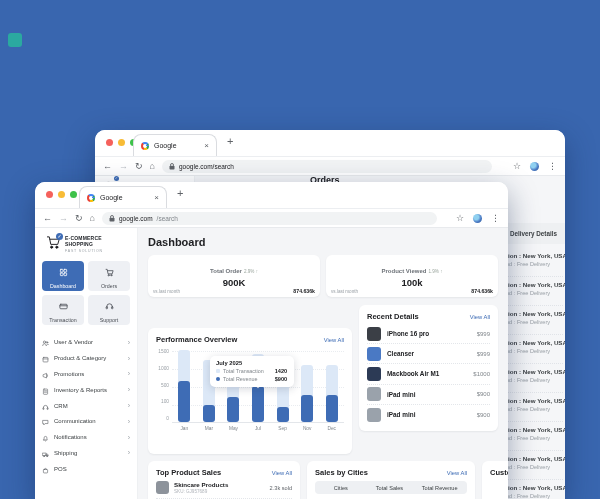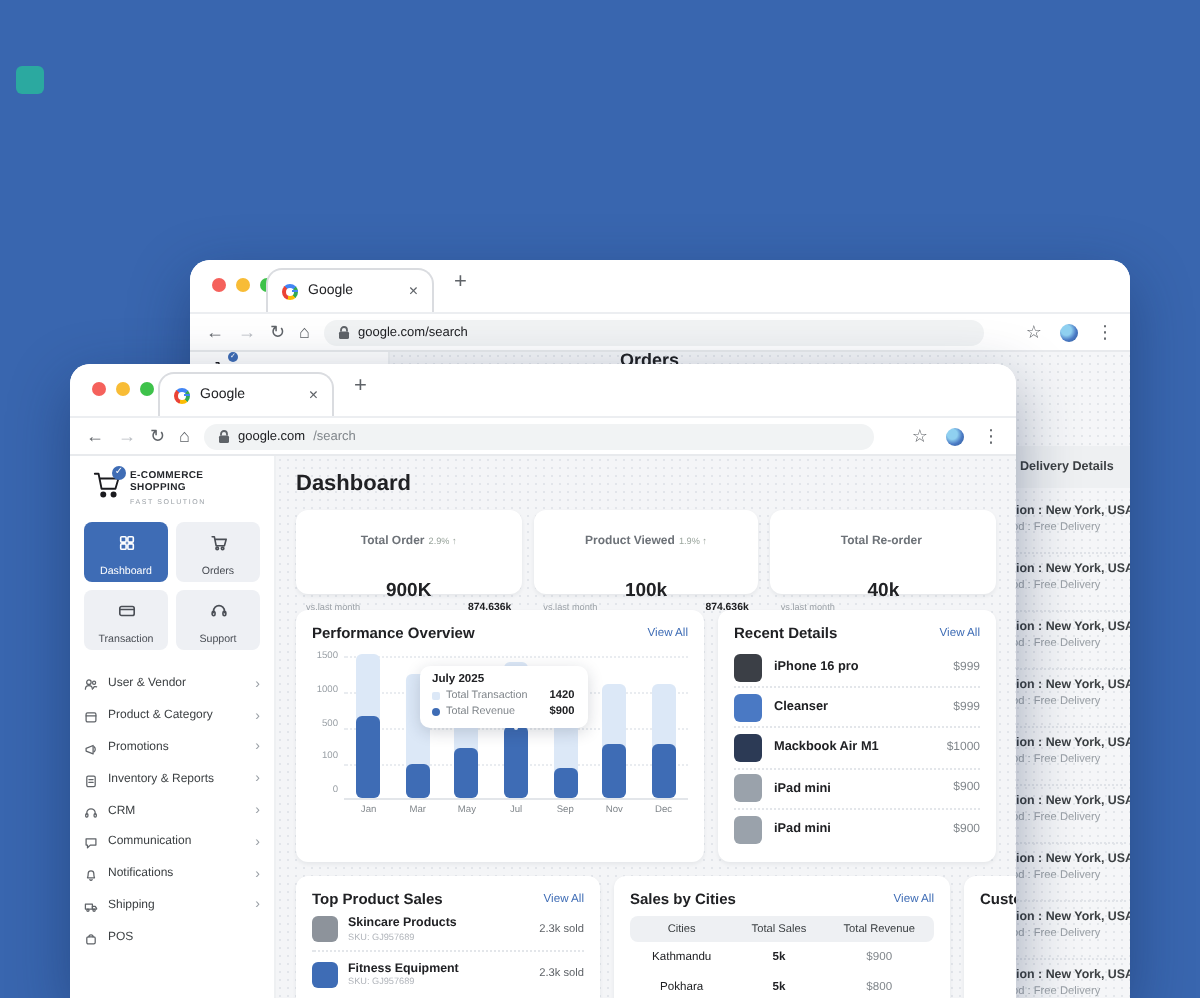--- a/index.html
+++ b/index.html
@@ -76,31 +76,31 @@
   .main{flex:1;background:#f4f5f7;padding:6px 10px 0 10px;overflow:hidden;
     background-image:radial-gradient(#e2e5ea .6px,transparent .7px);background-size:4px 4px;}
   .page-title{font-size:11px;font-weight:bold;color:#202124;margin:2px 0 7px 0;}
   .card{background:#fff;border-radius:6px;box-shadow:0 1px 2px rgba(30,40,60,.07);}
 
   .stats{display:flex;gap:6px;}
   .stat{flex:1 0 83px;height:42px;padding:4px 5px 3px 5px;display:flex;flex-direction:column;}
   .stat-top{text-align:center;white-space:nowrap;}
   .stat-label{font-size:6px;color:#6d7278;font-weight:bold;}
   .stat-delta{font-size:4.6px;color:#9aa59d;margin-left:2px;}
-  .stat-value{text-align:center;font-size:9.5px;font-weight:bold;color:#202124;margin-top:13px;}
+  .stat-value{text-align:center;font-size:9.5px;font-weight:bold;color:#202124;margin-top:0;}
   .stat-foot{margin-top:auto;display:flex;justify-content:space-between;align-items:baseline;}
   .stat-note{font-size:4.6px;color:#9aa0a6;}
   .stat-noteval{font-size:5.2px;font-weight:bold;color:#202124;}
 
   .midrow{display:flex;gap:7px;margin-top:8px;}
   .card-head{display:flex;justify-content:space-between;align-items:center;}
   .card-title{font-size:7.5px;font-weight:bold;color:#202124;}
   .viewall{font-size:5.8px;color:#3e6cb5;}
 
-  .perf{width:204px;height:126px;padding:7px 8px;flex:0 0 auto;position:relative;}
+  .perf{width:204px;height:126px;padding:7px 8px;flex:0 0 auto;position:relative;margin-top:23px;}
   .chart-wrap{display:flex;margin-top:7px;}
   .ycol{width:16px;height:72px;display:flex;flex-direction:column;justify-content:space-between;align-items:flex-end;
         padding-right:3px;}
   .ytick{font-size:4.8px;color:#9aa0a6;line-height:1;transform:translateY(-1px);}
   .plot{position:relative;flex:1;height:72px;border-bottom:1px solid #e3e6ea;display:flex;}
   .gline{position:absolute;left:0;right:0;border-top:1px dotted #e9ecf0;}
   .slot{position:relative;flex:1;height:100%;}
   .bar{position:absolute;bottom:0;left:50%;transform:translateX(-50%);width:12px;border-radius:3px;}
   .bar.light{background:#dce8f7;}
   .bar.dark{background:#3e6cb5;}
@@ -425,28 +425,20 @@
                 <span class="stat-note">vs.last month</span>
                 <span class="stat-noteval">874.636k</span>
               </div>
             </div>
             <div class="card stat">
               <div class="stat-top"><span class="stat-label">Product Viewed</span><span class="stat-delta">1.9% ↑</span></div>
      <div class="stat-value">100k</div>
      <div class="stat-foot">
                 <span class="stat-note">vs.last month</span>
                 <span class="stat-noteval">874.636k</span>
-              </div>
-            </div>
-            <div class="card stat">
-              <div class="stat-top"><span class="stat-label">Total Re-order</span><span class="stat-delta"></span></div>
-     <div class="stat-value">40k</div>
-     <div class="stat-foot">
-                <span class="stat-note">vs.last month</span>
-                <span class="stat-noteval"></span>
               </div>
             </div>
           </div>
 
         <div class="midrow">
           <div class="card perf">
             <div class="card-head">
               <span class="card-title">Performance Overview</span>
               <span class="viewall">View All</span>
             </div>

